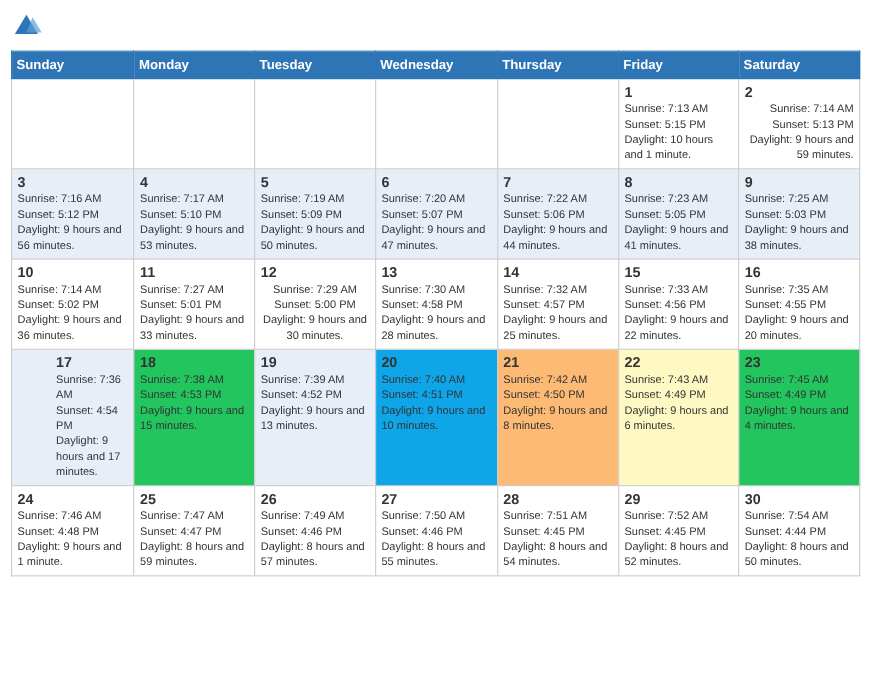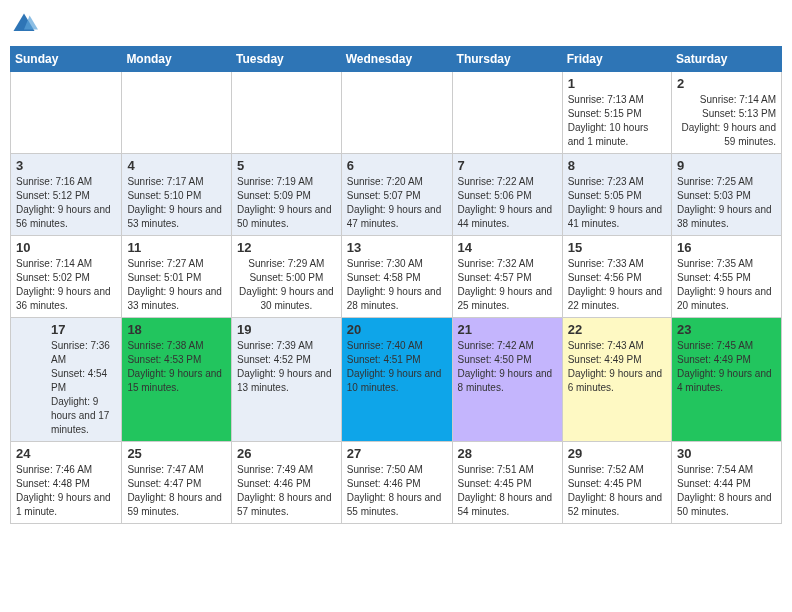--- a/index.html
+++ b/index.html
@@ -248,21 +248,21 @@
           <div class="day-info" style="white-space: pre-line;">Sunrise: 7:39 AM
 Sunset: 4:52 PM
 Daylight: 9 hours and 13 minutes.</div>
         </td>
         <td style="background: #0ea5e9;">
           <span class="day-number">20</span>
           <div class="day-info" style="white-space: pre-line;">Sunrise: 7:40 AM
 Sunset: 4:51 PM
 Daylight: 9 hours and 10 minutes.</div>
         </td>
-        <td style="background: #c4b5fd;">
+        <td style="background: #fdba74;">
           <span class="day-number">21</span>
           <div class="day-info" style="white-space: pre-line;">Sunrise: 7:42 AM
 Sunset: 4:50 PM
 Daylight: 9 hours and 8 minutes.</div>
         </td>
         <td style="background: #fef9c3;">
           <span class="day-number">22</span>
           <div class="day-info" style="white-space: pre-line;">Sunrise: 7:43 AM
 Sunset: 4:49 PM
 Daylight: 9 hours and 6 minutes.</div>

